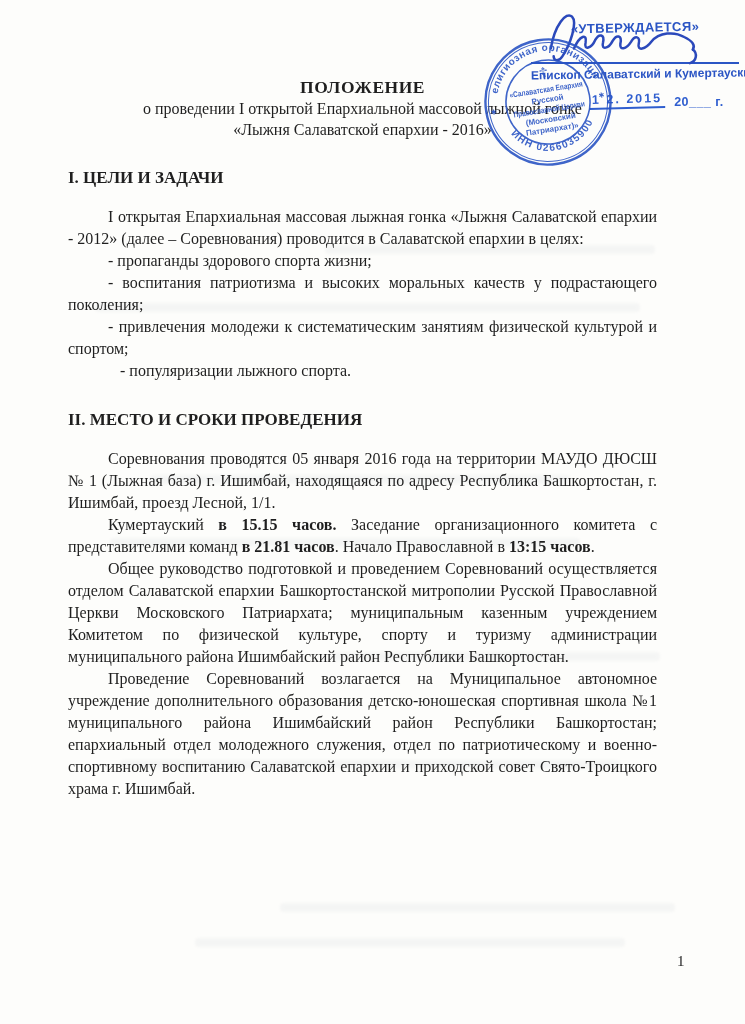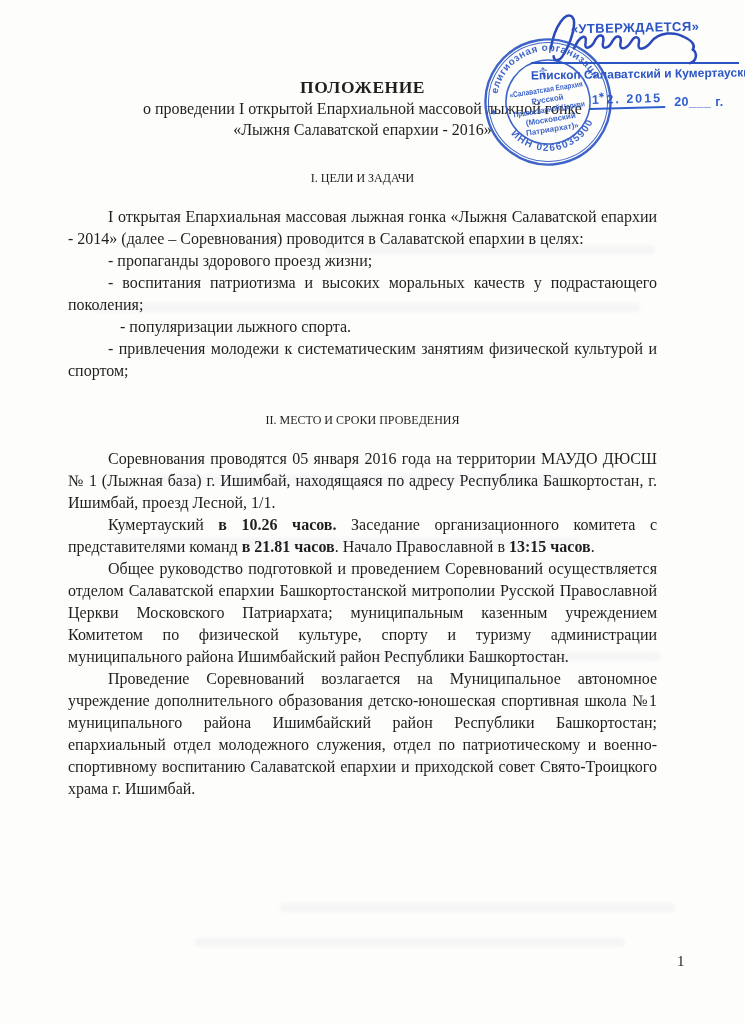--- a/index.html
+++ b/index.html
@@ -26,23 +26,22 @@
     line-height:22px;
     margin:0;
   }
   .doc-subtitle{
     text-align:center;
     font-size:16px;
     line-height:21px;
     margin:0;
   }
   .sec-heading{
-    text-align:center;
-    font-size:12px;
-    font-weight:normal;
+    font-size:17px;
+    font-weight:bold;
     line-height:22px;
     margin:27px 0 17px 0;
   }
   .para{
     margin:0;
     font-size:16px;
     line-height:22px;
     text-align:justify;
     text-indent:40px;
   }
@@ -194,27 +193,27 @@
     <text x="66" y="86" font-size="8" text-anchor="middle">(Московский</text>
     <text x="66" y="96" font-size="8" text-anchor="middle">Патриархат)»</text>
   </svg>
 
   <div class="doc">
     <h1 class="doc-title">ПОЛОЖЕНИЕ</h1>
     <div class="doc-subtitle">о проведении I открытой Епархиальной массовой лыжной гонке</div>
     <div class="doc-subtitle">«Лыжня Салаватской епархии - 2016»</div>
     <div id="sections">
         <h2 class="sec-heading">I. ЦЕЛИ И ЗАДАЧИ</h2>
-        <p class="para"><span>I открытая Епархиальная массовая лыжная гонка «Лыжня Салаватской епархии - 2014» (далее – Соревнования) проводится в Салаватской епархии в целях:</span></p>
-        <p class="para"><span>-  пропаганды здорового проезд жизни;</span></p>
+        <p class="para"><span>I открытая Епархиальная массовая лыжная гонка «Лыжня Салаватской епархии - 2012» (далее – Соревнования) проводится в Салаватской епархии в целях:</span></p>
+        <p class="para"><span>-  пропаганды здорового спорта жизни;</span></p>
         <p class="para"><span>- воспитания патриотизма и высоких моральных качеств у подрастающего поколения;</span></p>
+        <p class="para"><span>- привлечения молодежи к систематическим занятиям физической культурой и спортом;</span></p>
         <p class="para indent-deep"><span>- популяризации лыжного спорта.</span></p>
-        <p class="para"><span>- привлечения молодежи к систематическим занятиям физической культурой и спортом;</span></p>
         <h2 class="sec-heading">II. МЕСТО И СРОКИ ПРОВЕДЕНИЯ</h2>
         <p class="para"><span>Соревнования проводятся 05 января 2016 года на территории МАУДО ДЮСШ № 1 (Лыжная база) г. Ишимбай, находящаяся по адресу Республика Башкортостан, г. Ишимбай, проезд Лесной, 1/1.</span></p>
-        <p class="para"><span>Кумертауский </span><b>в 10.26 часов.</b><span> Заседание организационного комитета с представителями команд </span><b>в 21.81 часов</b><span>. Начало Православной в </span><b>13:15 часов</b><span>.</span></p>
+        <p class="para"><span>Кумертауский </span><b>в 15.15 часов.</b><span> Заседание организационного комитета с представителями команд </span><b>в 21.81 часов</b><span>. Начало Православной в </span><b>13:15 часов</b><span>.</span></p>
         <p class="para"><span>Общее руководство подготовкой и проведением Соревнований осуществляется отделом Салаватской епархии Башкортостанской митрополии Русской Православной Церкви Московского Патриархата;  муниципальным казенным учреждением Комитетом по физической культуре, спорту и туризму администрации муниципального района Ишимбайский район Республики Башкортостан.</span></p>
         <p class="para"><span>Проведение Соревнований возлагается на Муниципальное автономное учреждение дополнительного образования детско-юношеская спортивная школа №1 муниципального района Ишимбайский район Республики Башкортостан; епархиальный отдел молодежного служения, отдел по патриотическому и военно-спортивному воспитанию Салаватской епархии и приходской совет Свято-Троицкого храма г. Ишимбай.</span></p>
       </div>
   </div>
 
   <div class="page-number">1</div>
 </div>
 
 </body></html>

